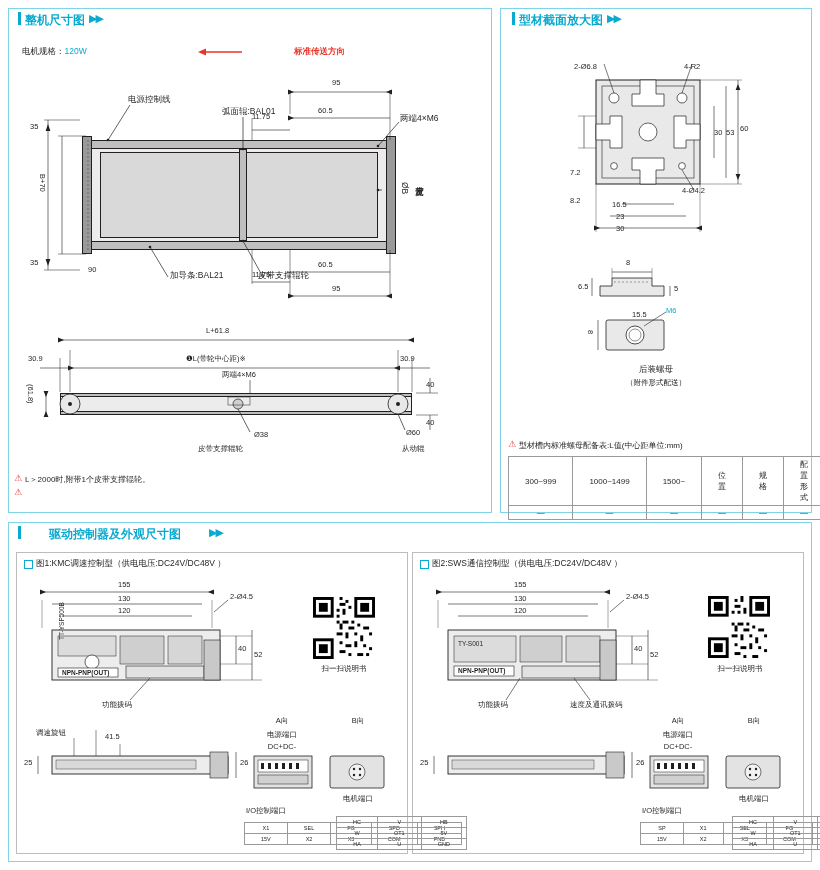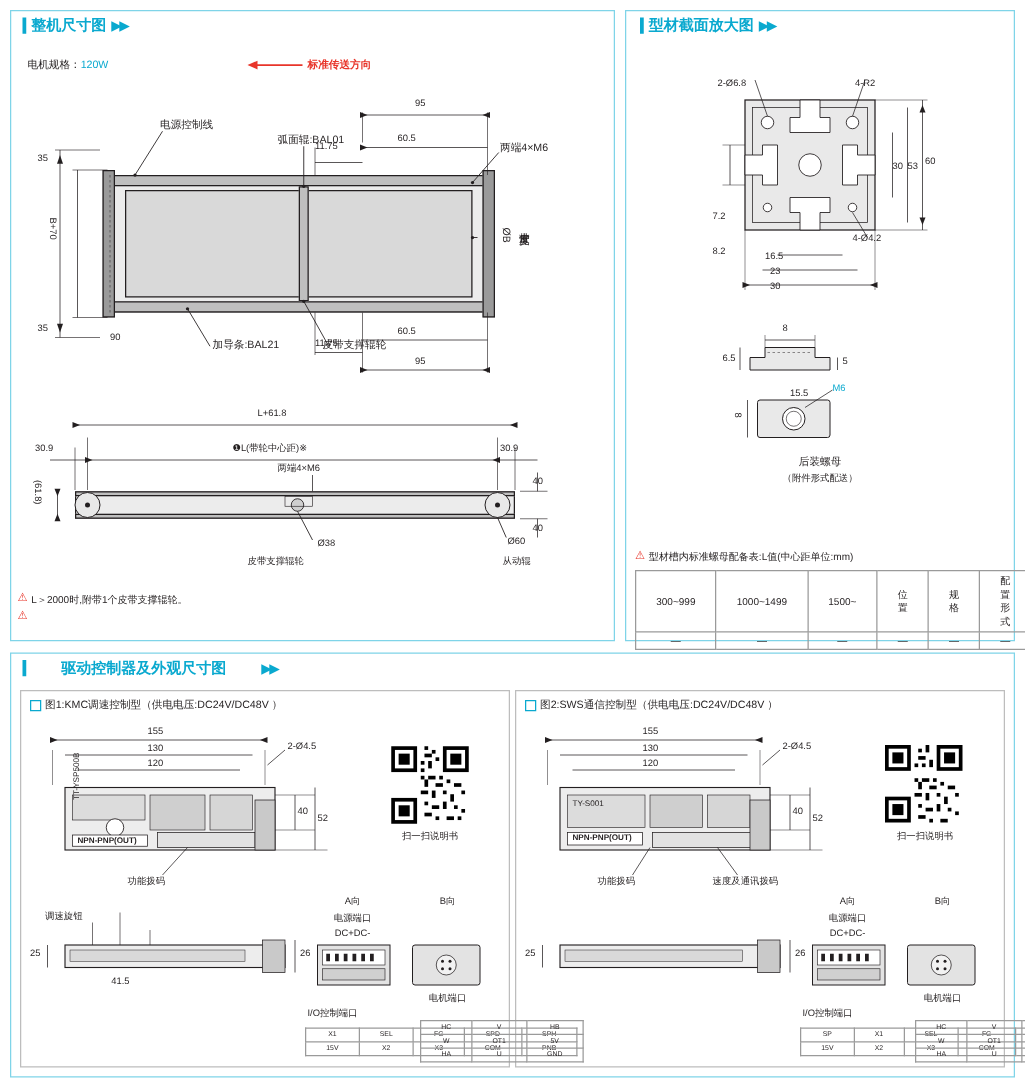--- a/index.html
+++ b/index.html
@@ -1,25 +1,25 @@
 <!DOCTYPE html>
 <html><head>
 <meta charset="utf-8">
 <style>
   html,body{margin:0;padding:0;background:#fff;}
   body{width:820px;height:870px;font-family:"Liberation Sans","DejaVu Sans",sans-serif;color:#231f20;position:relative;overflow:hidden;}
   .page{position:relative;width:820px;height:870px;}
   .panel{position:absolute;border:1px solid #7fd4e8;box-sizing:border-box;background:#fff;}
-  .sec-title{position:absolute;display:flex;align-items:center;gap:4px;font-size:12px;font-weight:bold;color:#0aa9cf;background:#fff;padding:0 4px;}
+  .sec-title{position:absolute;display:flex;align-items:flex-start;gap:4px;font-size:12px;font-weight:bold;color:#0aa9cf;background:#fff;padding:0 4px;}
   .sec-title .bar{width:3px;height:13px;background:#0aa9cf;display:inline-block;}
   .sec-title .arrows{color:#0aa9cf;font-size:11px;letter-spacing:-2px;}
   .lbl{position:absolute;font-size:8.5px;color:#231f20;white-space:nowrap;}
   .lbl.sm{font-size:7.5px;}
   .lbl.xs{font-size:6.5px;}
-  .lbl.red{color:#e8352a;}
+  .lbl.red{color:#e8352a;margin-left:48px;}
   .lbl.b{font-weight:bold;}
   .box{position:absolute;box-sizing:border-box;border:1px solid #231f20;}
   .gray{background:#d9d9d9;}
   .lgray{background:#ececec;}
   .mgray{background:#bfbfbf;}
   .dgray{background:#9a9a9a;}
   table.specs{position:absolute;border-collapse:collapse;font-size:8px;}
   table.specs td{border:1px solid #9a9a9a;text-align:center;padding:2px 16px;}
   .warn{position:absolute;font-size:8px;color:#231f20;display:flex;align-items:flex-start;gap:3px;}
   .tri{color:#e8352a;font-size:9px;line-height:1;}
@@ -354,21 +354,21 @@
   <div class="lbl sm" style="left:118px;top:594px;">130</div>
   <div class="lbl sm" style="left:118px;top:606px;">120</div>
   <div class="lbl sm" style="left:230px;top:592px;">2-Ø4.5</div>
   <div class="lbl sm" style="left:238px;top:644px;">40</div>
   <div class="lbl sm" style="left:254px;top:650px;">52</div>
   <div class="lbl xs" style="left:58px;top:640px;transform:rotate(-90deg);transform-origin:left top;">TT-YSP500B</div>
   <div class="lbl xs b" style="left:62px;top:669px;">NPN-PNP(OUT)</div>
   <div class="lbl sm" style="left:102px;top:700px;">功能拨码</div>
   <div class="lbl sm" style="left:36px;top:728px;">调速旋钮</div>
   <div class="lbl sm" style="left:24px;top:758px;">25</div>
-  <div class="lbl sm" style="left:89px;top:732px;margin-top:48px;">41.5</div>
+  <div class="lbl sm" style="left:105px;top:732px;">41.5</div>
   <div class="lbl sm" style="left:240px;top:758px;">26</div>
 
   <div style="position:absolute;left:312px;top:596px;width:62px;height:62px;background:#fff;border:1px solid #fff;">
     <svg viewBox="0 0 21 21" style="position:static;width:62px;height:62px;">
       <rect width="21" height="21" fill="#fff"></rect>
       <g fill="#000">
         <rect x="0" y="0" width="7" height="7"></rect>
           <rect x="1" y="1" width="5" height="5" fill="#fff"></rect>
           <rect x="2" y="2" width="3" height="3"></rect>
         <rect x="14" y="0" width="7" height="7"></rect>

